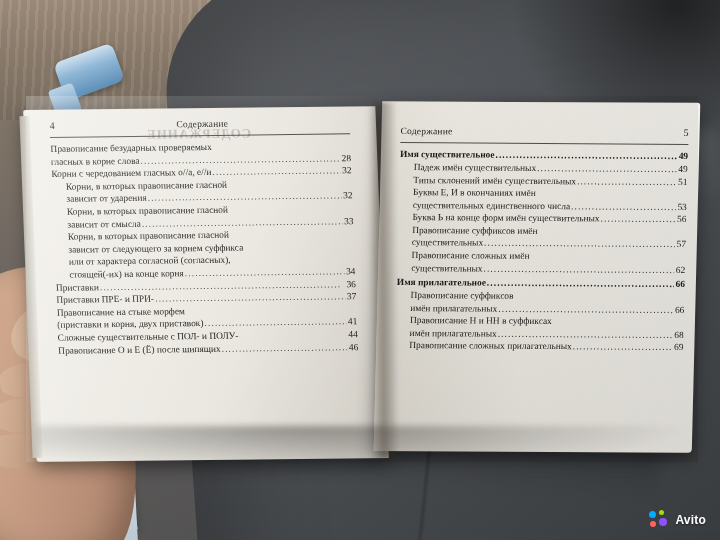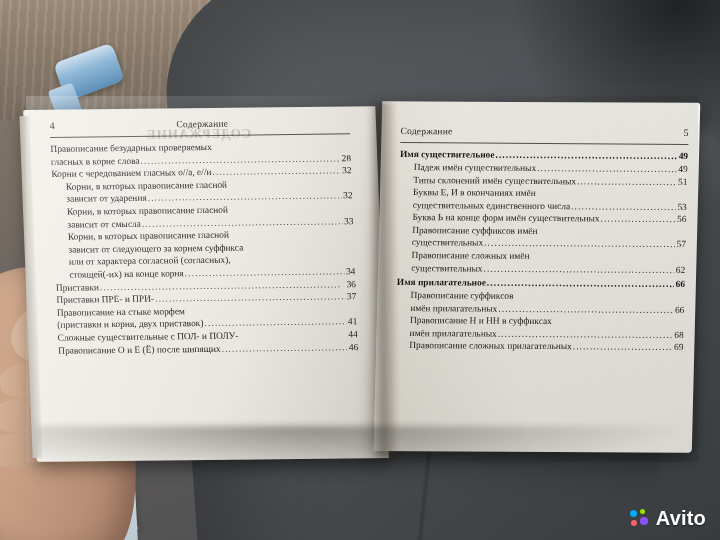--- a/index.html
+++ b/index.html
@@ -309,21 +309,21 @@
     border-radius: 50%;
     display: block;
   }
   .wm-dots .d1 { width: 7px; height: 7px; left: 0; top: 1px; background: #00aaff; }
   .wm-dots .d2 { width: 5px; height: 5px; left: 10px; top: 0; background: #a0e000; }
   .wm-dots .d3 { width: 6px; height: 6px; left: 1px; top: 11px; background: #ff6163; }
   .wm-dots .d4 { width: 8px; height: 8px; left: 10px; top: 8px; background: #8c52ff; }
   .wm-text {
     color: #ffffff;
     font-family: "Liberation Sans", sans-serif;
-    font-size: 20px;
+    font-size: 12px;
     font-weight: bold;
     letter-spacing: .2px;
     text-shadow: 0 1px 2px rgba(0,0,0,.5);
   }
 </style>
 </head>
 <body>
 
 <div id="scene">
 

